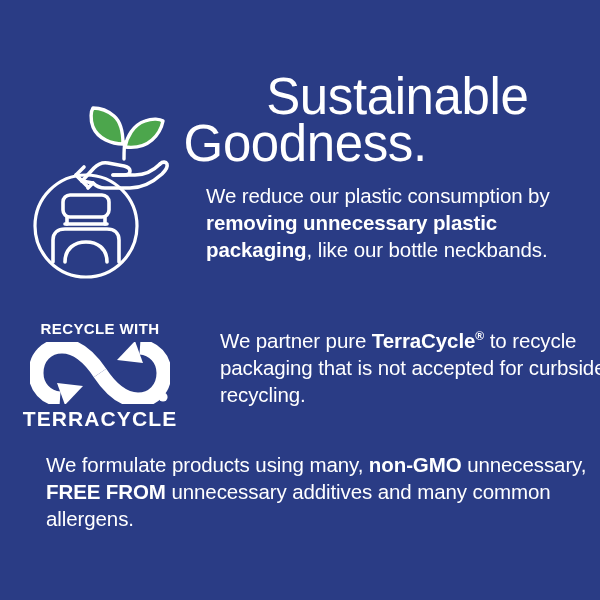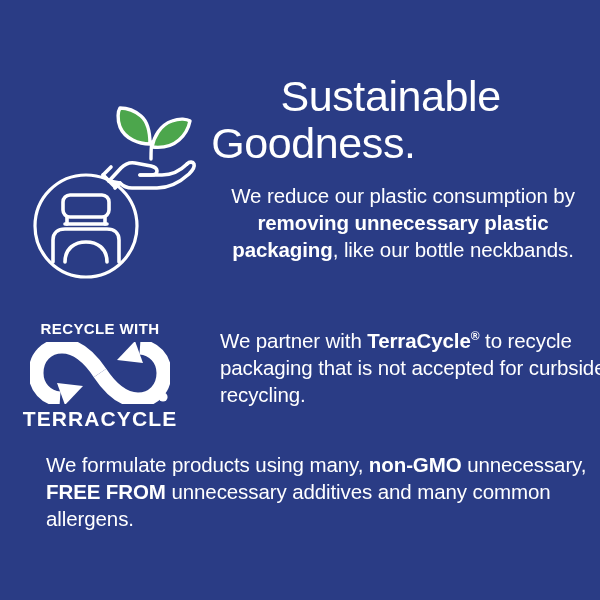--- a/index.html
+++ b/index.html
@@ -34,37 +34,37 @@
   }
   .header-mark {
     width: 102px;
     height: 100px;
     flex: 0 0 auto;
     margin-right: 10px;
     margin-top: 6px;
   }
   .header-title {
     color: #ffffff;
-    font-size: 43px;
+    font-size: 51px;
     line-height: 47px;
     font-weight: 400;
     letter-spacing: -0.4px;
     white-space: pre;
   }
   .header-title .line2 { display: block; }
 
   
   .row {
     position: absolute;
     left: 0;
     width: 600px;
     display: flex;
     align-items: flex-start;
   }
-  .row-1 { top: 172px; text-align: center; }
+  .row-1 { top: 172px; }
   .row-2 { top: 320px; margin-left: 14px; }
   .row-3 { top: 443px; }
 
   .row-icon {
     flex: 0 0 auto;
     width: 160px;
     display: flex;
     justify-content: center;
     padding-left: 12px;
     box-sizing: border-box;
@@ -191,21 +191,21 @@
 
             <polygon points="113,21 87,18 105,-1" fill="#ffffff"></polygon>
 
             <circle cx="133" cy="55" r="4.6" fill="#ffffff"></circle>
           </svg>
         </span>
         <div class="tc-bottom">TERRACYCLE</div>
       </div>
     </div>
     <div class="row-text">
-      <span>We partner with </span><b>TerraCycle</b><b class="reg">®</b><span> to recycle packaging that is not accepted for curbside recycling.</span>
+      <span>We partner pure </span><b>TerraCycle</b><b class="reg">®</b><span> to recycle packaging that is not accepted for curbside recycling.</span>
     </div>
   </div>
 
   <div class="row row-3">
     <div class="row-text">
       <span>We formulate products using many, </span><b>non-GMO</b><span> unnecessary, </span><b>FREE FROM</b><span> unnecessary additives and many common allergens.</span>
     </div>
   </div>
 
 </div>

